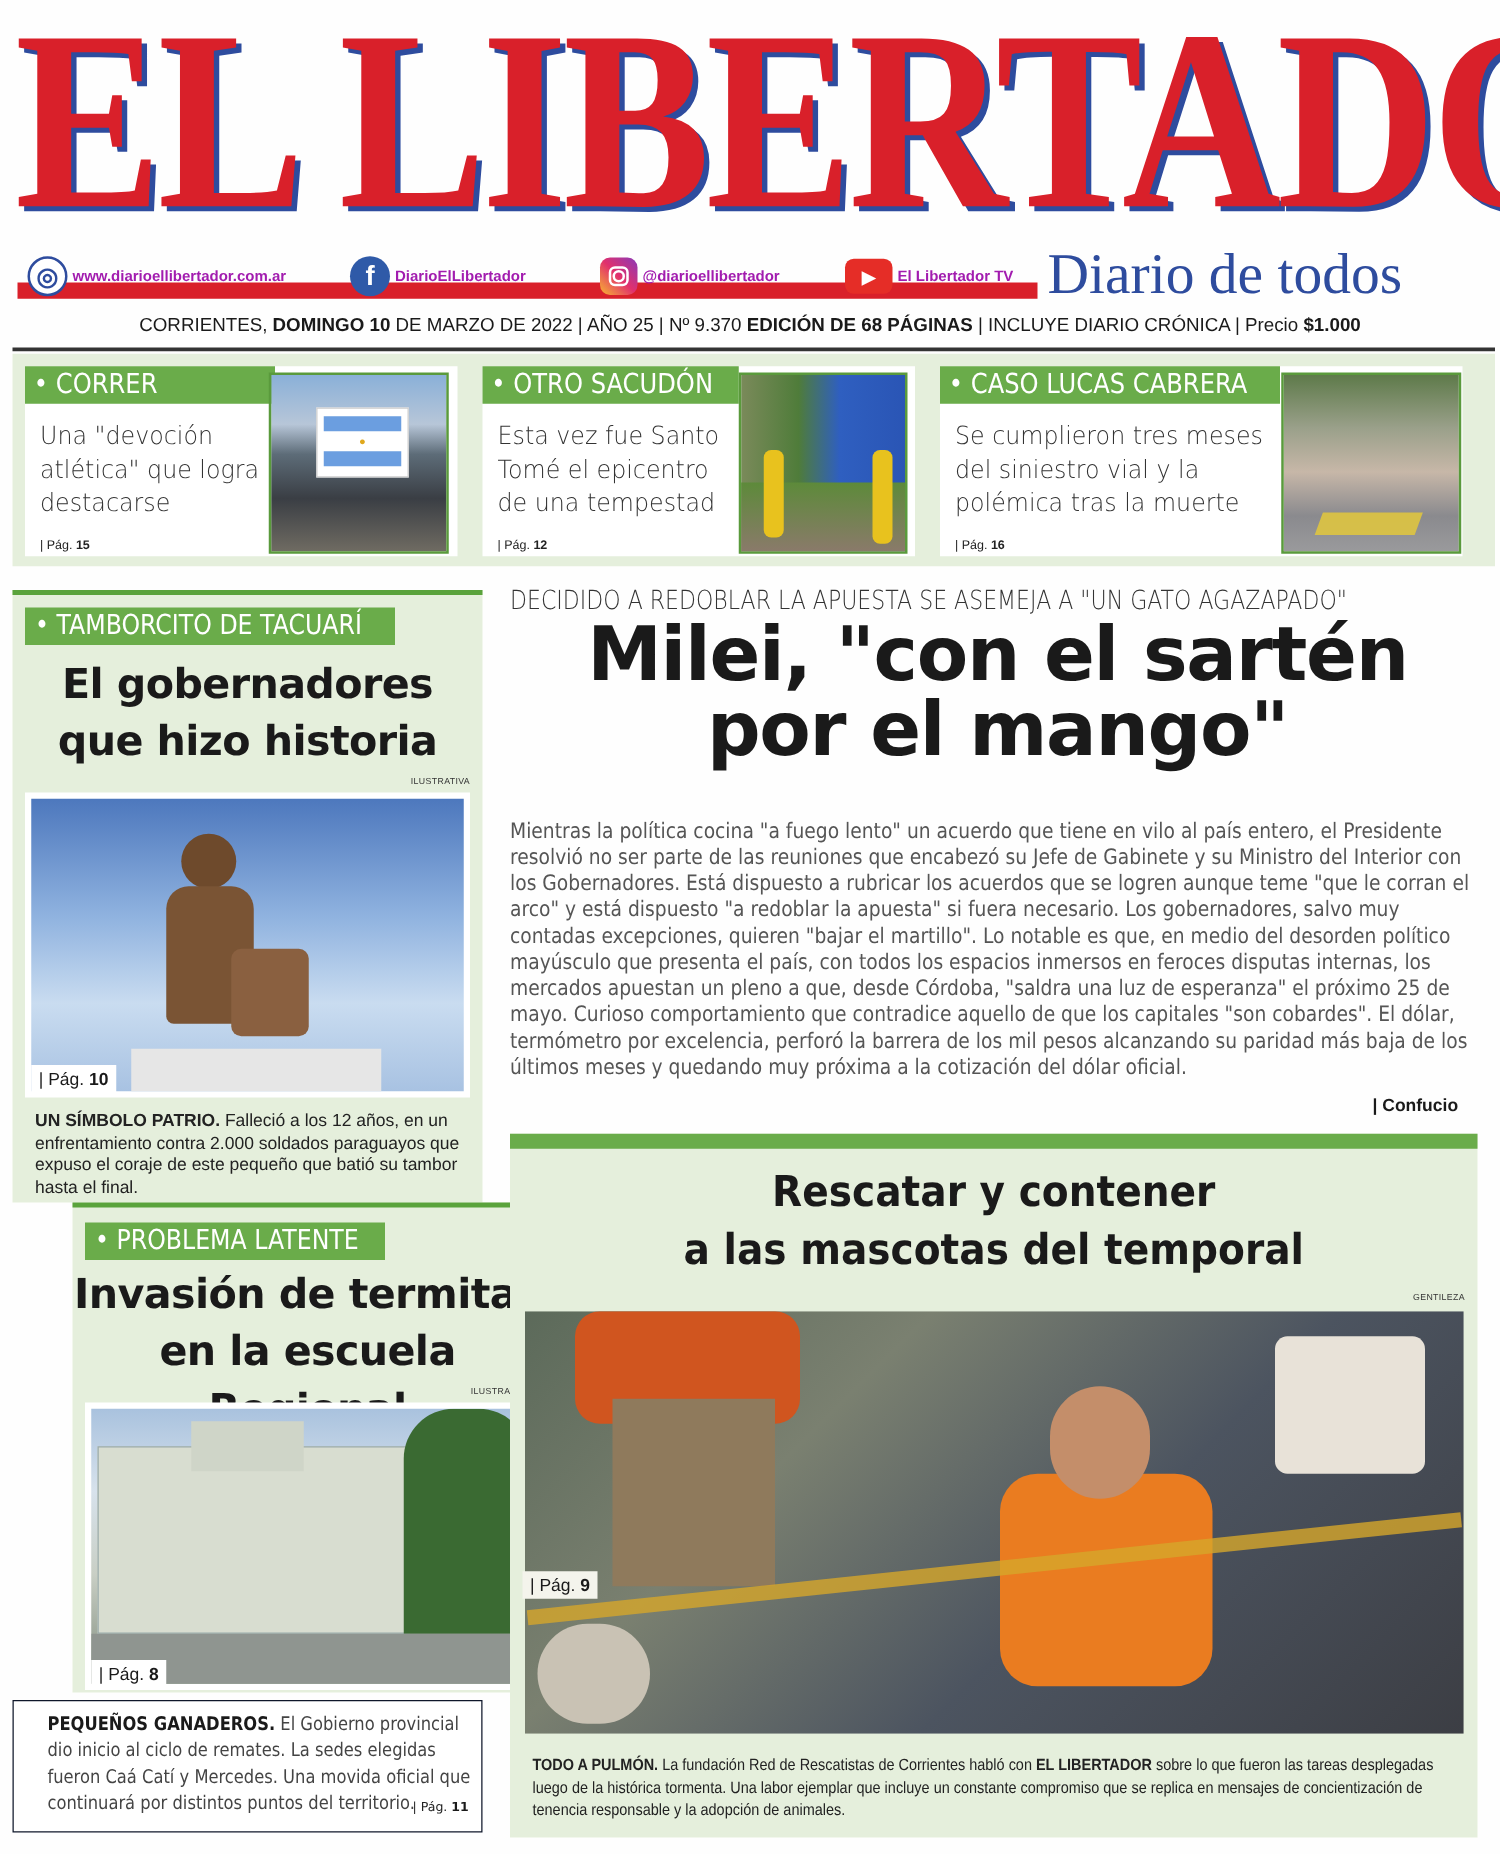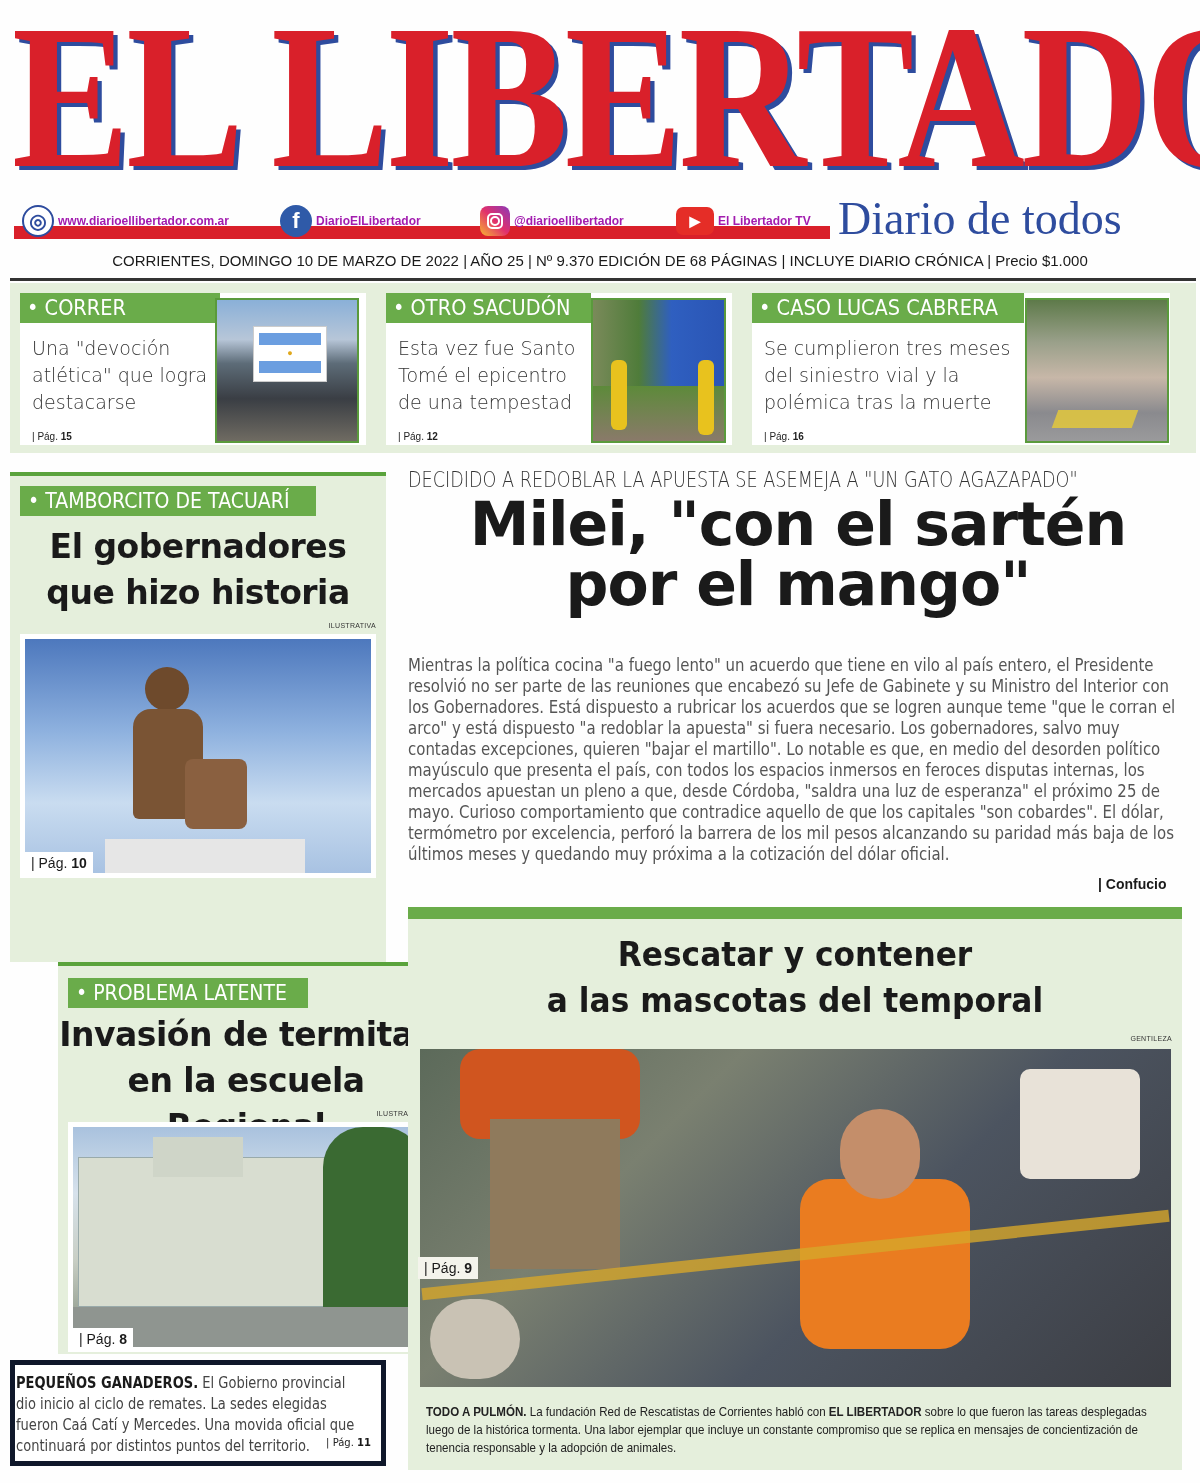--- a/index.html
+++ b/index.html
@@ -30,21 +30,21 @@
   .ig .lens::after { content: ""; width: 6px; height: 6px; border: 2px solid #fff; border-radius: 50%; }
   .yt { width: 38px; height: 28px; border-radius: 7px; background: #e52d27; font-size: 14px; }
   .tagline {
     position: absolute; left: 838px; top: 192px; font-family: "Liberation Serif", serif;
     font-size: 46px; color: #2e4c9e; white-space: nowrap;
   }
   .dateline {
     position: absolute; left: 0; top: 252px; width: 1200px; text-align: center;
     font-size: 15px; color: #1a1a1a; white-space: nowrap;
   }
-  .dateline b { font-weight: normal; }
+  .dateline b { font-weight: bold; }
   .rule-dark { position: absolute; left: 10px; top: 278px; width: 1186px; height: 3px; background: #333; }
 
   
   .teaser-row { position: absolute; left: 10px; top: 283px; width: 1186px; height: 170px; background: #e5efdc; }
   .teaser { position: absolute; top: 293px; height: 152px; background: #fff; }
   .teaser .band { position: absolute; left: 0; top: 0; height: 30px; background: #6aac4a; width: 100%; }
   .kicker {
     position: absolute; left: 0; top: 0; height: 30px; padding: 0 8px; color: #fff;
     font-family: "DejaVu Sans", sans-serif; font-size: 22px; line-height: 30px; white-space: nowrap;
     transform: scaleX(0.88); transform-origin: left center;
@@ -73,21 +73,21 @@
   }
   .credit { position: absolute; font-size: 7px; color: #333; letter-spacing: 0.3px; }
   .photo-frame { position: absolute; background: #fff; padding: 5px; }
   .pag-tag { position: absolute; background: #fff; padding: 3px 6px; font-size: 14px; }
   .caption {
     position: absolute; left: 28px; width: 350px; font-size: 14px; line-height: 17.5px; color: #222;
   }
   .caption b { font-weight: bold; }
   .ganaderos {
     position: absolute; left: 10px; top: 1360px; width: 376px; height: 106px; background: #fff;
-    border: 5px solid #0f172a; padding: 8px 1px;
+    border: 1px solid #0f172a; padding: 8px 27px;
     font-family: "DejaVu Sans", sans-serif; font-size: 15px; line-height: 21px; color: #444;
   }
   .ganaderos .inner { transform: scaleX(0.87); transform-origin: left top; width: 405px; }
   .ganaderos b { color: #1a1a1a; }
   .ganaderos .pag { position: absolute; right: 10px; bottom: 8px; }
 
   
   .lead-kicker {
     position: absolute; left: 408px; top: 468px; font-family: "DejaVu Sans", sans-serif;
     font-size: 21px; color: #333; white-space: nowrap; font-weight: 300;
@@ -215,20 +215,23 @@
   <div class="credit" style="right:10px;top:146px">ILUSTRATIVA</div>
   <div class="photo-frame" style="left:10px;top:158px;width:356px;height:244px">
     <div style="width:100%;height:100%;background:linear-gradient(180deg,#4d78bd 0%,#8fb2df 40%,#c9dcf0 70%,#a8c2e2 100%);position:relative;overflow:hidden;">
       <div style="position:absolute;left:120px;top:28px;width:44px;height:44px;border-radius:50%;background:#6e4a2c;"></div>
       <div style="position:absolute;left:108px;top:70px;width:70px;height:110px;background:#7a5434;border-radius:18px 18px 6px 6px;"></div>
       <div style="position:absolute;left:160px;top:120px;width:62px;height:70px;background:#8a6040;border-radius:8px;"></div>
       <div style="position:absolute;left:80px;top:200px;width:200px;height:40px;background:#e6e6e6;"></div>
     </div>
   </div>
   <div class="pag-tag" style="left:15px;top:376px"><span>| Pág.</span> <b>10</b></div>
+  <div class="caption" style="left:18px;top:412px">
+    <b>UN SÍMBOLO PATRIO.</b><span> Falleció a los 12 años, en un enfrentamiento contra 2.000 soldados paraguayos que expuso el coraje de este pequeño que batió su tambor hasta el final.</span>
+  </div>
 </div>
 
 <div class="left-col2">
   <div class="kicker-box" style="left:10px;top:12px;width:240px"><span>• PROBLEMA LATENTE</span></div>
   <div class="side-headline" style="top:46px">
     <div>Invasión de termitas</div>
     <div>en la escuela Regional</div>
   </div>
   <div class="credit" style="right:10px;top:144px">ILUSTRATIVA</div>
   <div class="photo-frame" style="left:10px;top:156px;width:356px;height:230px">

